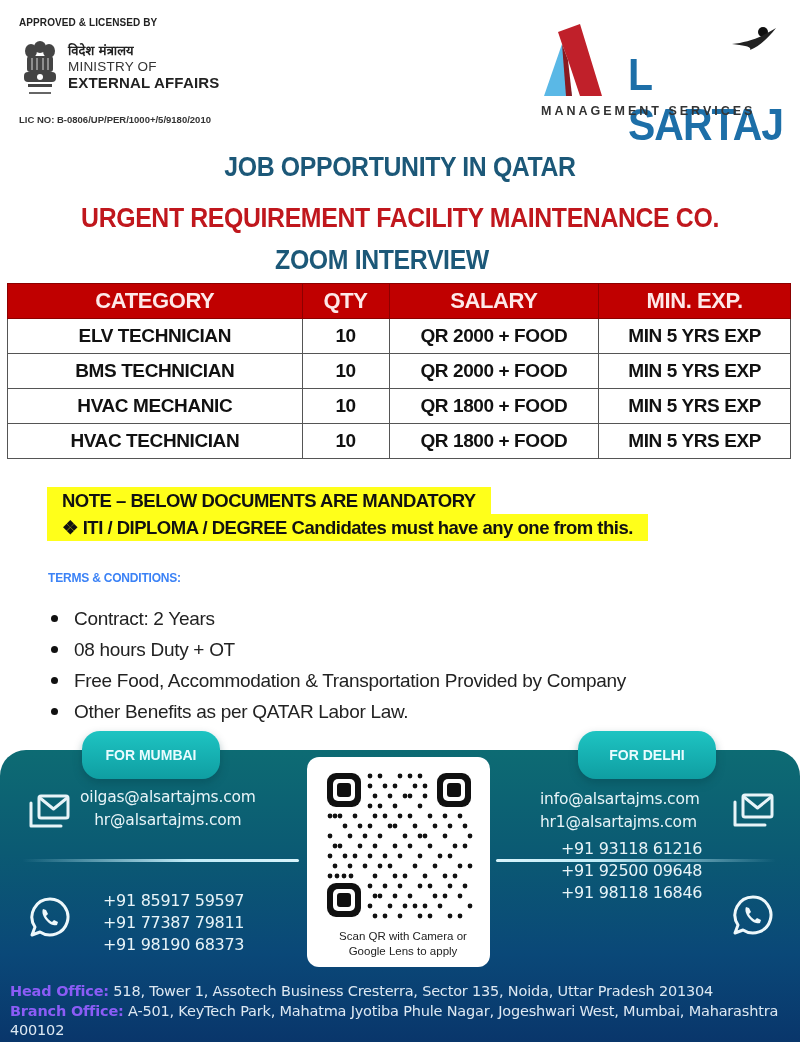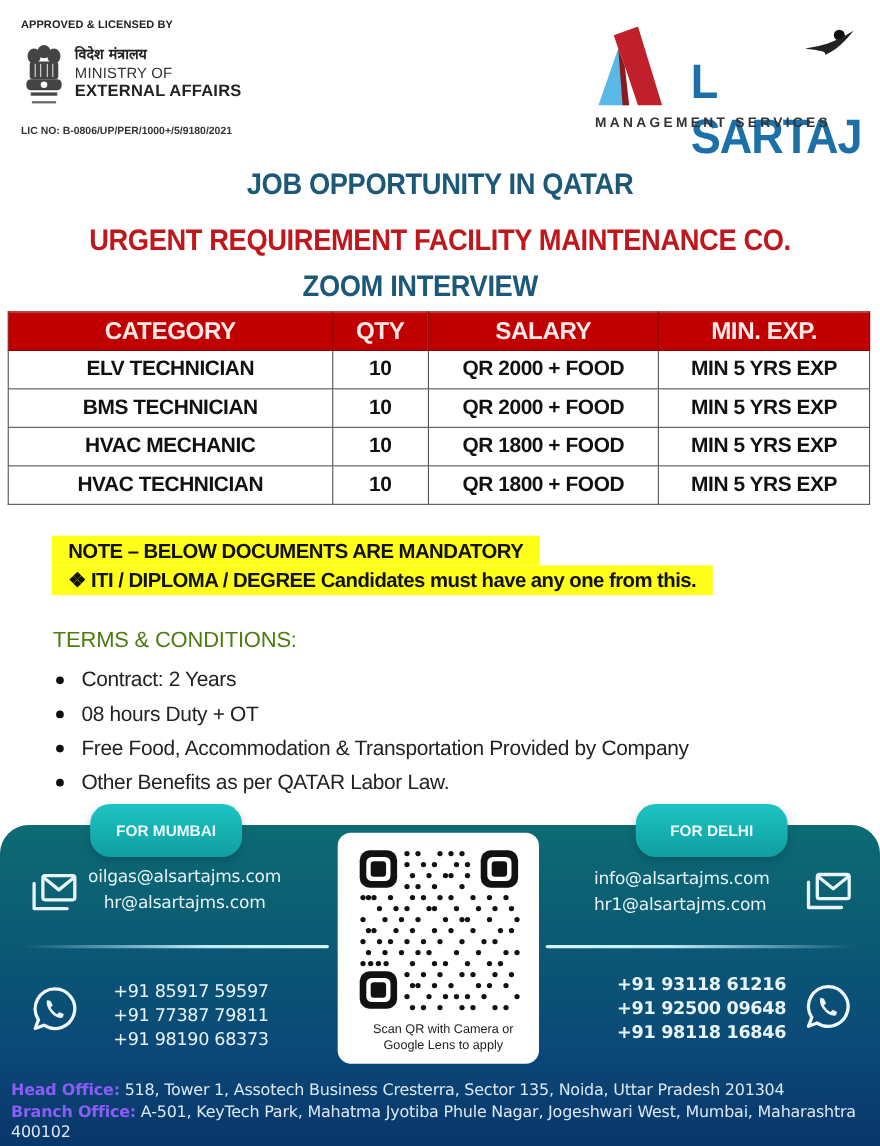--- a/index.html
+++ b/index.html
@@ -32,21 +32,21 @@
   .jobs th, .jobs td { border: 1px solid #555; text-align: center; font-weight: bold; font-family: "Liberation Sans", sans-serif; }
   .jobs th { background: #c00000; color: #fde8e8; height: 35px; font-size: 22px; border-color: #8c0000; letter-spacing: -0.4px; }
   .jobs td { height: 35px; font-size: 19px; color: #111; letter-spacing: -0.4px; }
   .c1 { width: 295px; } .c2 { width: 87px; } .c3 { width: 210px; } .c4 { width: 192px; }
 
   
   .note { position: absolute; left: 47px; top: 487px; font-weight: bold; font-size: 18.5px; line-height: 27px; letter-spacing: -0.5px; }
   .note span { background: #ffff1a; color: #111; padding: 0 15px; display: inline-block; }
 
   
-  .terms-title { position: absolute; left: 48px; top: 571px; font-size: 20px; font-weight: normal; color: #4d7c0f; letter-spacing: -0.2px; }
+  .terms-title { position: absolute; left: 48px; top: 571px; font-size: 12px; font-weight: bold; color: #3b82f6; letter-spacing: -0.2px; }
   .terms { position: absolute; left: 48px; top: 603px; list-style: none; }
   .terms li { font-size: 19px; color: #222; height: 31px; line-height: 25px; display: flex; align-items: center; letter-spacing: -0.3px; }
   .terms li .dot { width: 7px; height: 7px; border-radius: 50%; background: #111; margin: 0 16px 0 3px; flex: none; }
 
   
   .panel { position: absolute; left: 0; top: 750px; width: 800px; height: 292px;
            background: linear-gradient(180deg, #0d6b73 0%, #0b5a73 35%, #0a4878 70%, #09366b 100%);
            border-radius: 26px 26px 0 0; }
   .pill { position: absolute; top: 731px; height: 48px; border-radius: 18px;
           background: linear-gradient(180deg, #1ec4c2 0%, #0f9ea2 100%);
@@ -60,21 +60,21 @@
   .emails-m { left: 80px; top: 786px; text-align: center; }
   .emails-d { left: 540px; top: 788px; text-align: left; }
 
   .divider { position: absolute; top: 859px; height: 3px; border-radius: 2px; }
   .divider-l { left: 22px; width: 277px; background: linear-gradient(90deg, rgba(140,220,240,0) 0%, #bfeaf6 60%, #d8f4fb 100%); }
   .divider-r { left: 496px; width: 280px; background: linear-gradient(90deg, #d8f4fb 0%, #bfeaf6 40%, rgba(140,220,240,0) 100%); }
 
   .wa-icon { position: absolute; width: 42px; height: 42px; }
   .phones { position: absolute; color: #e8f4f8; font-size: 16px; line-height: 22px; font-family: "DejaVu Sans", sans-serif; letter-spacing: -0.3px; }
   .phones-m { left: 103px; top: 890px; }
-  .phones-d { left: 561px; top: 884px; font-weight: bold; }
+  .phones-d { left: 561px; top: 838px; }
 
   .qr-card { position: absolute; left: 307px; top: 757px; width: 183px; height: 210px; background: #fff; border-radius: 12px; }
   .qr { position: absolute; left: 18px; top: 14px; width: 148px; height: 148px; }
   .qr-caption { position: absolute; left: 0; top: 172px; width: 192px; text-align: center; font-size: 11.5px; line-height: 15px; color: #222; }
 
   .address { position: absolute; left: 10px; top: 982px; width: 785px; color: #dde8f2; font-size: 14.5px; line-height: 19.5px; font-family: "DejaVu Sans", sans-serif; letter-spacing: -0.2px; }
   .address b { color: #8b5cf6; }
 </style>
 </head>
 <body>
@@ -98,21 +98,21 @@
     <line x1="24" y1="20" x2="24" y2="32"></line>
       <line x1="29" y1="20" x2="29" y2="32"></line>
   </g>
 </svg>
 
 <div class="mea">
   <div class="mea-hindi">विदेश मंत्रालय</div>
   <div class="mea-line1">MINISTRY OF</div>
   <div class="mea-line2">EXTERNAL AFFAIRS</div>
 </div>
-<div class="lic">LIC NO: B-0806/UP/PER/1000+/5/9180/2021</div>
+<div class="lic">LIC NO: B-0806/UP/PER/1000+/5/9180/2010</div>
 
 <div class="logo">
   <svg class="logo-mark" viewBox="0 0 70 72">
     <polygon points="2,72 20,20 30,72" fill="#5ab8e6"></polygon>
     <polygon points="16,8 38,0 60,72 38,72 26,36 20,20" fill="#c0202a"></polygon>
     <polygon points="20,20 26,36 30,72 24,72" fill="#8a1a20"></polygon>
   </svg>
   <div class="logo-text">L SARTAJ</div>
   <svg class="logo-person" viewBox="0 0 48 30">
     <circle cx="33" cy="8" r="5" fill="#111"></circle>

